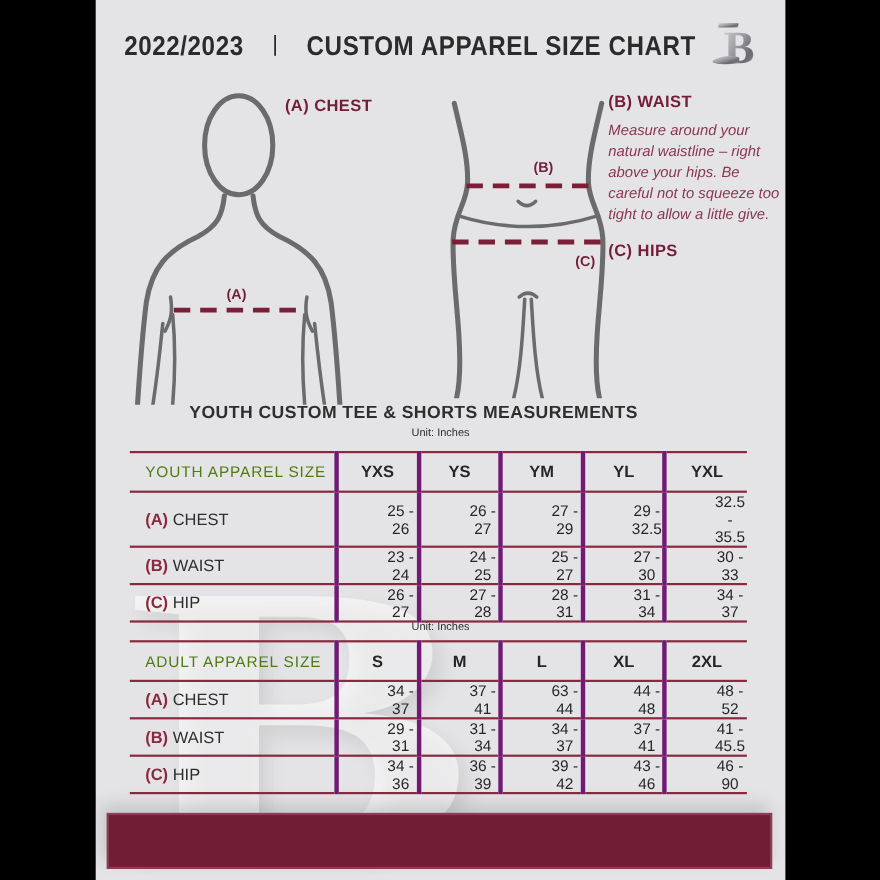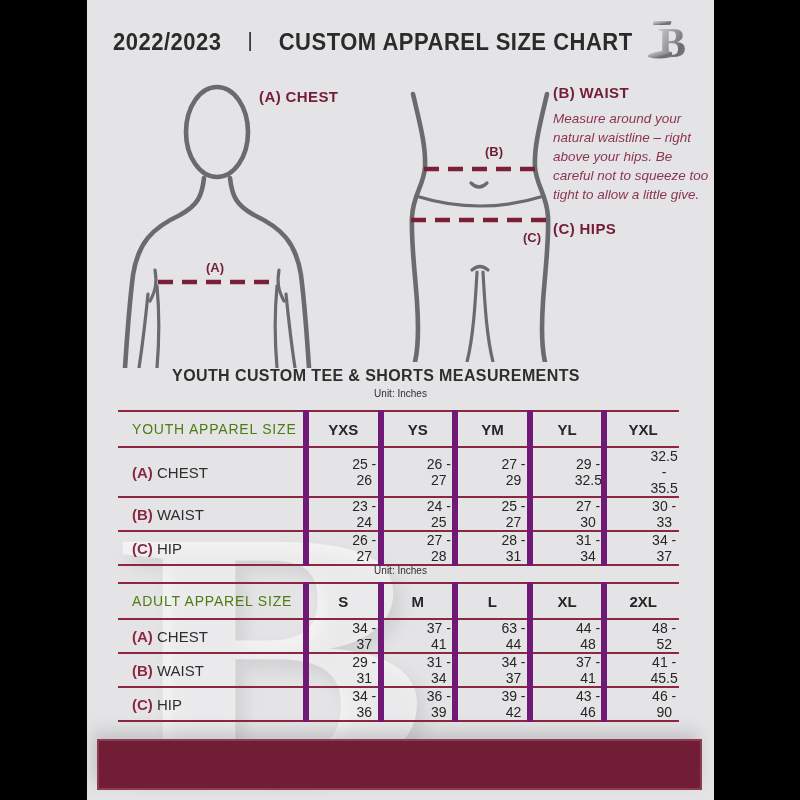--- a/index.html
+++ b/index.html
@@ -124,21 +124,21 @@
     table-layout: fixed;
     z-index: 1;
   }
   #youth-table { top: 410px; }
   #adult-table { top: 582px; }
   .size-table col.c-label { width: 33.5%; }
   .size-table col.c-size  { width: 13.3%; }
   .size-table tr { border-bottom: 2px solid #8c2740; }
   .size-table tr:first-child { border-top: 2px solid #8c2740; }
   .size-table th, .size-table td {
-    border-left: 6px solid #701a75;
+    border-left: 4px solid #701a75;
     text-align: center;
     vertical-align: middle;
     background: transparent;
   }
   .size-table th:first-child, .size-table td:first-child { border-left: none; }
   .size-table thead tr { height: 36px; }
   .size-table tbody tr { height: 30px; }
   th.label-head {
     font-weight: normal;
     font-size: 14px;

